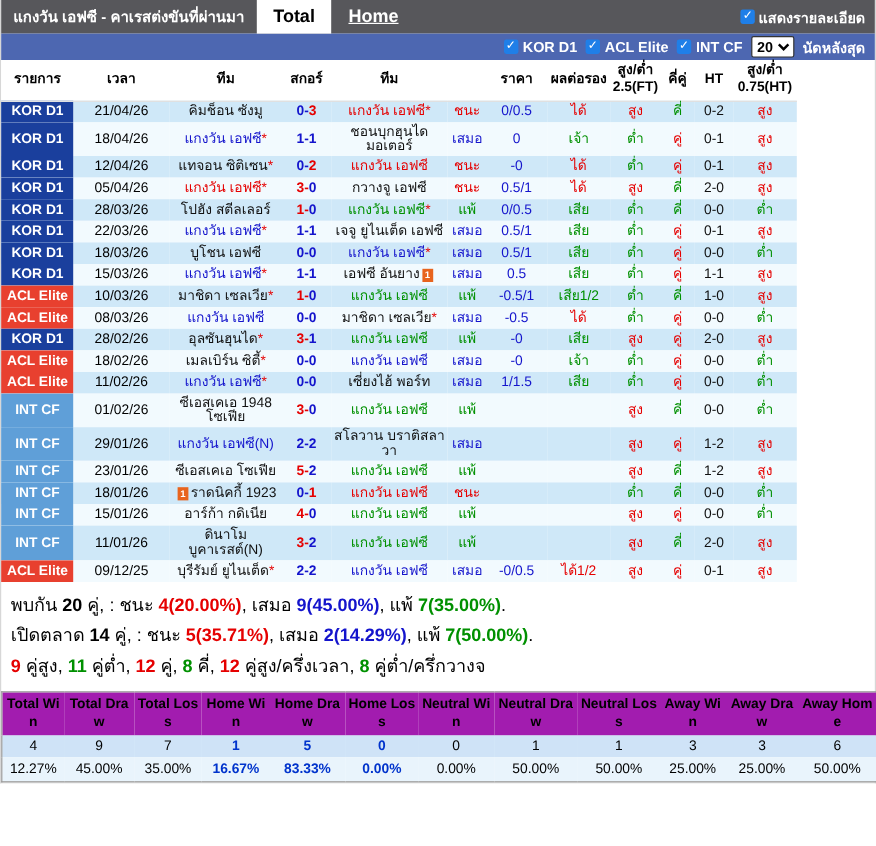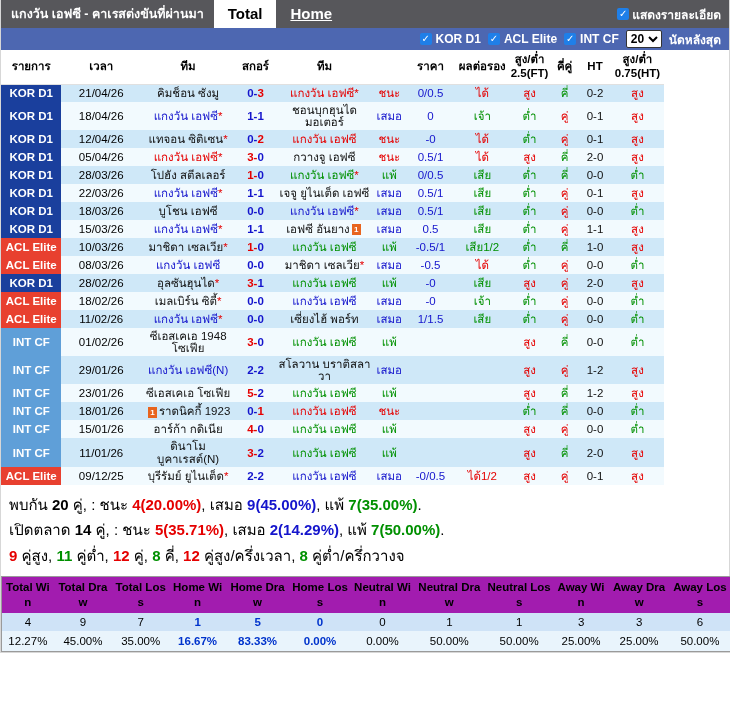--- a/index.html
+++ b/index.html
@@ -419,21 +419,21 @@
           <th>Total Draw</th>
           <th>Total Loss</th>
           <th>Home Win</th>
           <th>Home Draw</th>
           <th>Home Loss</th>
           <th>Neutral Win</th>
           <th>Neutral Draw</th>
           <th>Neutral Loss</th>
           <th>Away Win</th>
           <th>Away Draw</th>
-          <th>Away Loss</th>
+          <th>Away Home</th>
         </tr>
       </thead>
     <tbody>
       <tr class="counts" id="stats-counts">
           <td>4</td>
           <td>9</td>
           <td>7</td>
           <td class="hl">1</td>
           <td class="hl">5</td>
           <td class="hl">0</td>

